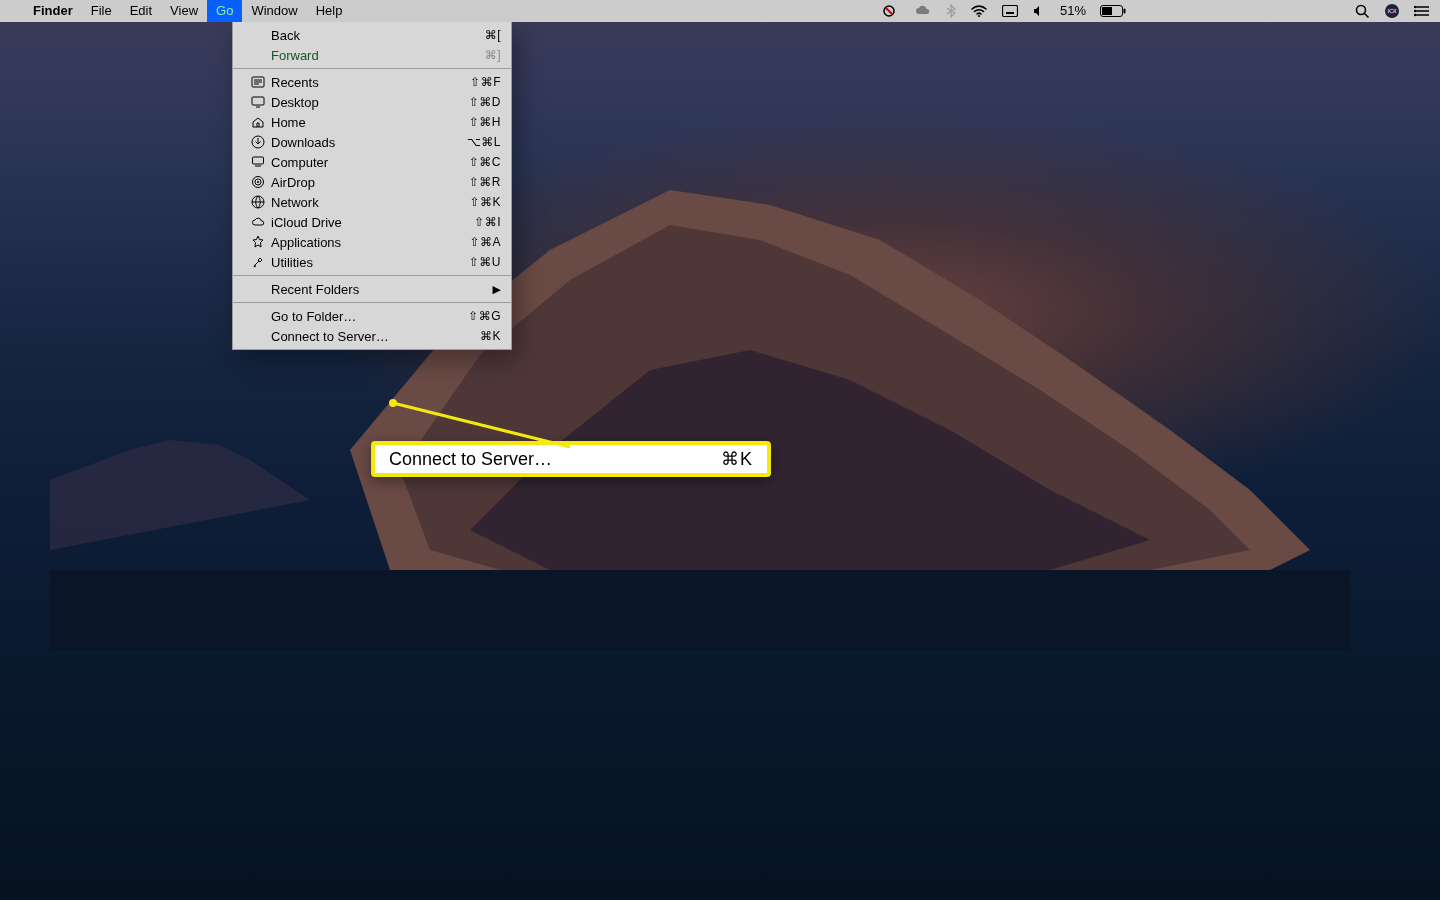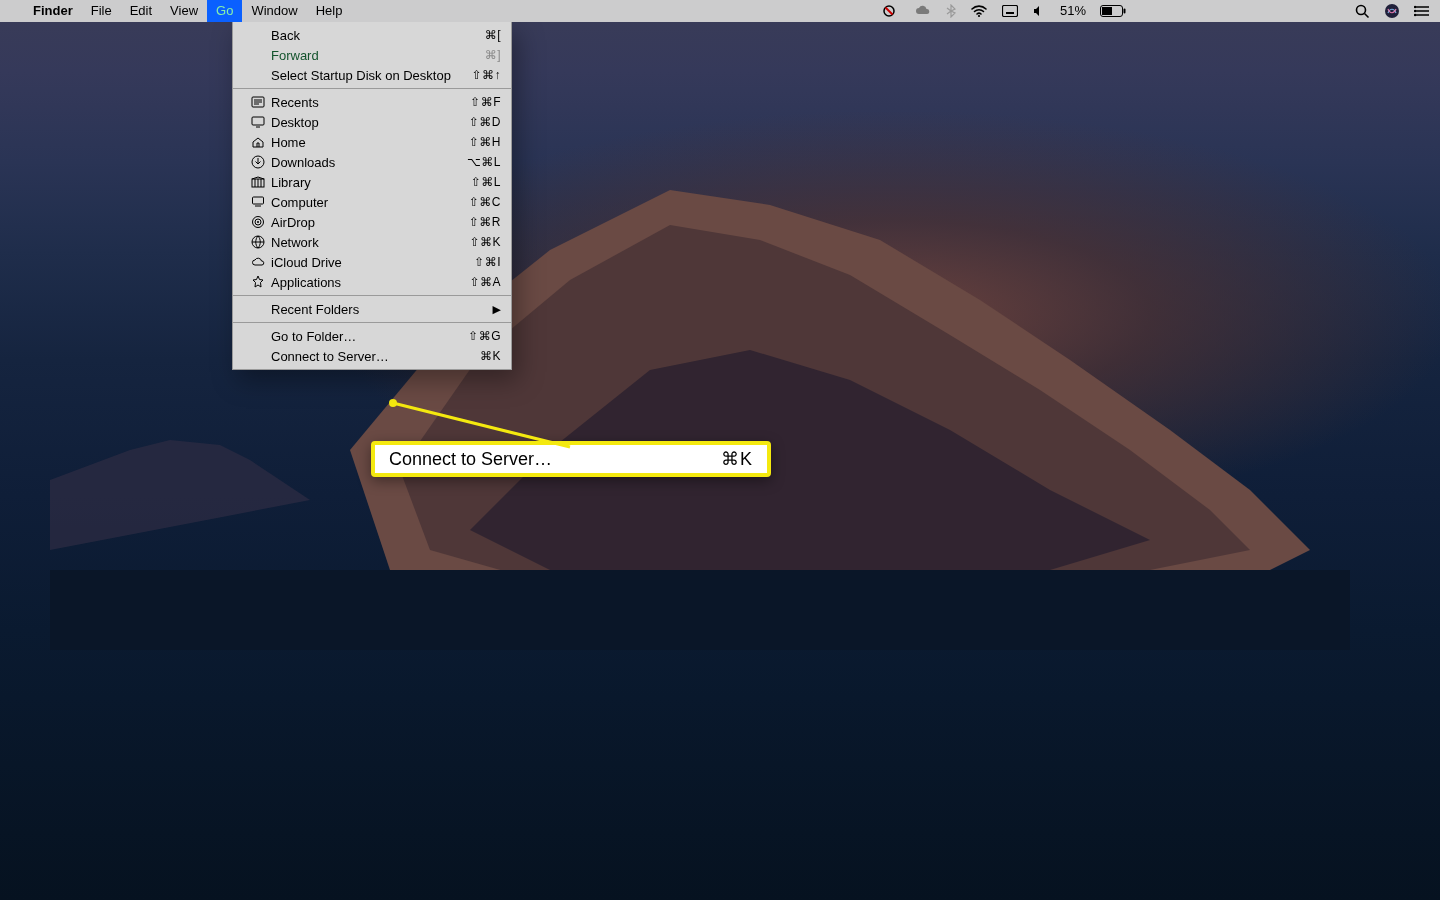--- a/index.html
+++ b/index.html
@@ -255,25 +255,20 @@
   <div class="row">
     <span class="iconcell"></span>
     <span class="label">Back</span>
     <span class="shortcut">⌘[</span>
   </div>
   <div class="row disabled">
     <span class="iconcell"></span>
     <span class="label">Forward</span>
     <span class="shortcut">⌘]</span>
   </div>
-  <div class="row">
-    <span class="iconcell"></span>
-    <span class="label">Select Startup Disk on Desktop</span>
-    <span class="shortcut">⇧⌘↑</span>
-  </div>
 
   <div class="sep"></div>
 
   <div class="row">
     <span class="iconcell">
         <span class="dd-icon">
           <svg viewBox="0 0 14 14">
             <rect x="1" y="2" width="12" height="10" rx="1" fill="none" stroke="#000" stroke-width="1"></rect>
             <path d="M3 5h8M3 7h8M3 9h5" stroke="#000" stroke-width="1"></path>
           </svg>
@@ -310,32 +305,20 @@
     <span class="iconcell">
         <span class="dd-icon">
           <svg viewBox="0 0 14 14">
             <circle cx="7" cy="7" r="6" fill="none" stroke="#000" stroke-width="1"></circle>
             <path d="M7 3v5M4.5 6.5L7 9l2.5-2.5" fill="none" stroke="#000" stroke-width="1"></path>
           </svg>
         </span>
       </span>
     <span class="label">Downloads</span>
     <span class="shortcut">⌥⌘L</span>
-  </div>
-  <div class="row">
-    <span class="iconcell">
-        <span class="dd-icon">
-          <svg viewBox="0 0 14 14">
-            <rect x="1" y="4" width="12" height="8" fill="none" stroke="#000" stroke-width="1"></rect>
-            <path d="M4 4v8M7 4v8M10 4v8M1 4l6-2 6 2" fill="none" stroke="#000" stroke-width="1"></path>
-          </svg>
-        </span>
-      </span>
-    <span class="label">Library</span>
-    <span class="shortcut">⇧⌘L</span>
   </div>
   <div class="row">
     <span class="iconcell">
         <span class="dd-icon">
           <svg viewBox="0 0 14 14">
             <rect x="1.5" y="2" width="11" height="7" rx="1" fill="none" stroke="#000" stroke-width="1"></rect>
             <path d="M4 11h6" stroke="#000" stroke-width="1"></path>
           </svg>
         </span>
       </span>
@@ -381,20 +364,31 @@
   <div class="row">
     <span class="iconcell">
         <span class="dd-icon">
           <svg viewBox="0 0 14 14">
             <path d="M7 1l1.5 3.5L12 5l-2.5 2.5L10 12 7 10l-3 2 .5-4.5L2 5l3.5-.5z" fill="none" stroke="#000" stroke-width="1"></path>
           </svg>
         </span>
       </span>
     <span class="label">Applications</span>
     <span class="shortcut">⇧⌘A</span>
+  </div>
+  <div class="row">
+    <span class="iconcell">
+        <span class="dd-icon">
+          <svg viewBox="0 0 14 14">
+            <path d="M3 11l5-5M9 3l2 2-2 2-2-2zM4 10l-1 2 2-1" fill="none" stroke="#000" stroke-width="1"></path>
+          </svg>
+        </span>
+      </span>
+    <span class="label">Utilities</span>
+    <span class="shortcut">⇧⌘U</span>
   </div>
 
   <div class="sep"></div>
 
   <div class="row">
     <span class="iconcell"></span>
     <span class="label">Recent Folders</span>
     <span class="submenu-arrow">▶</span>
   </div>
 

